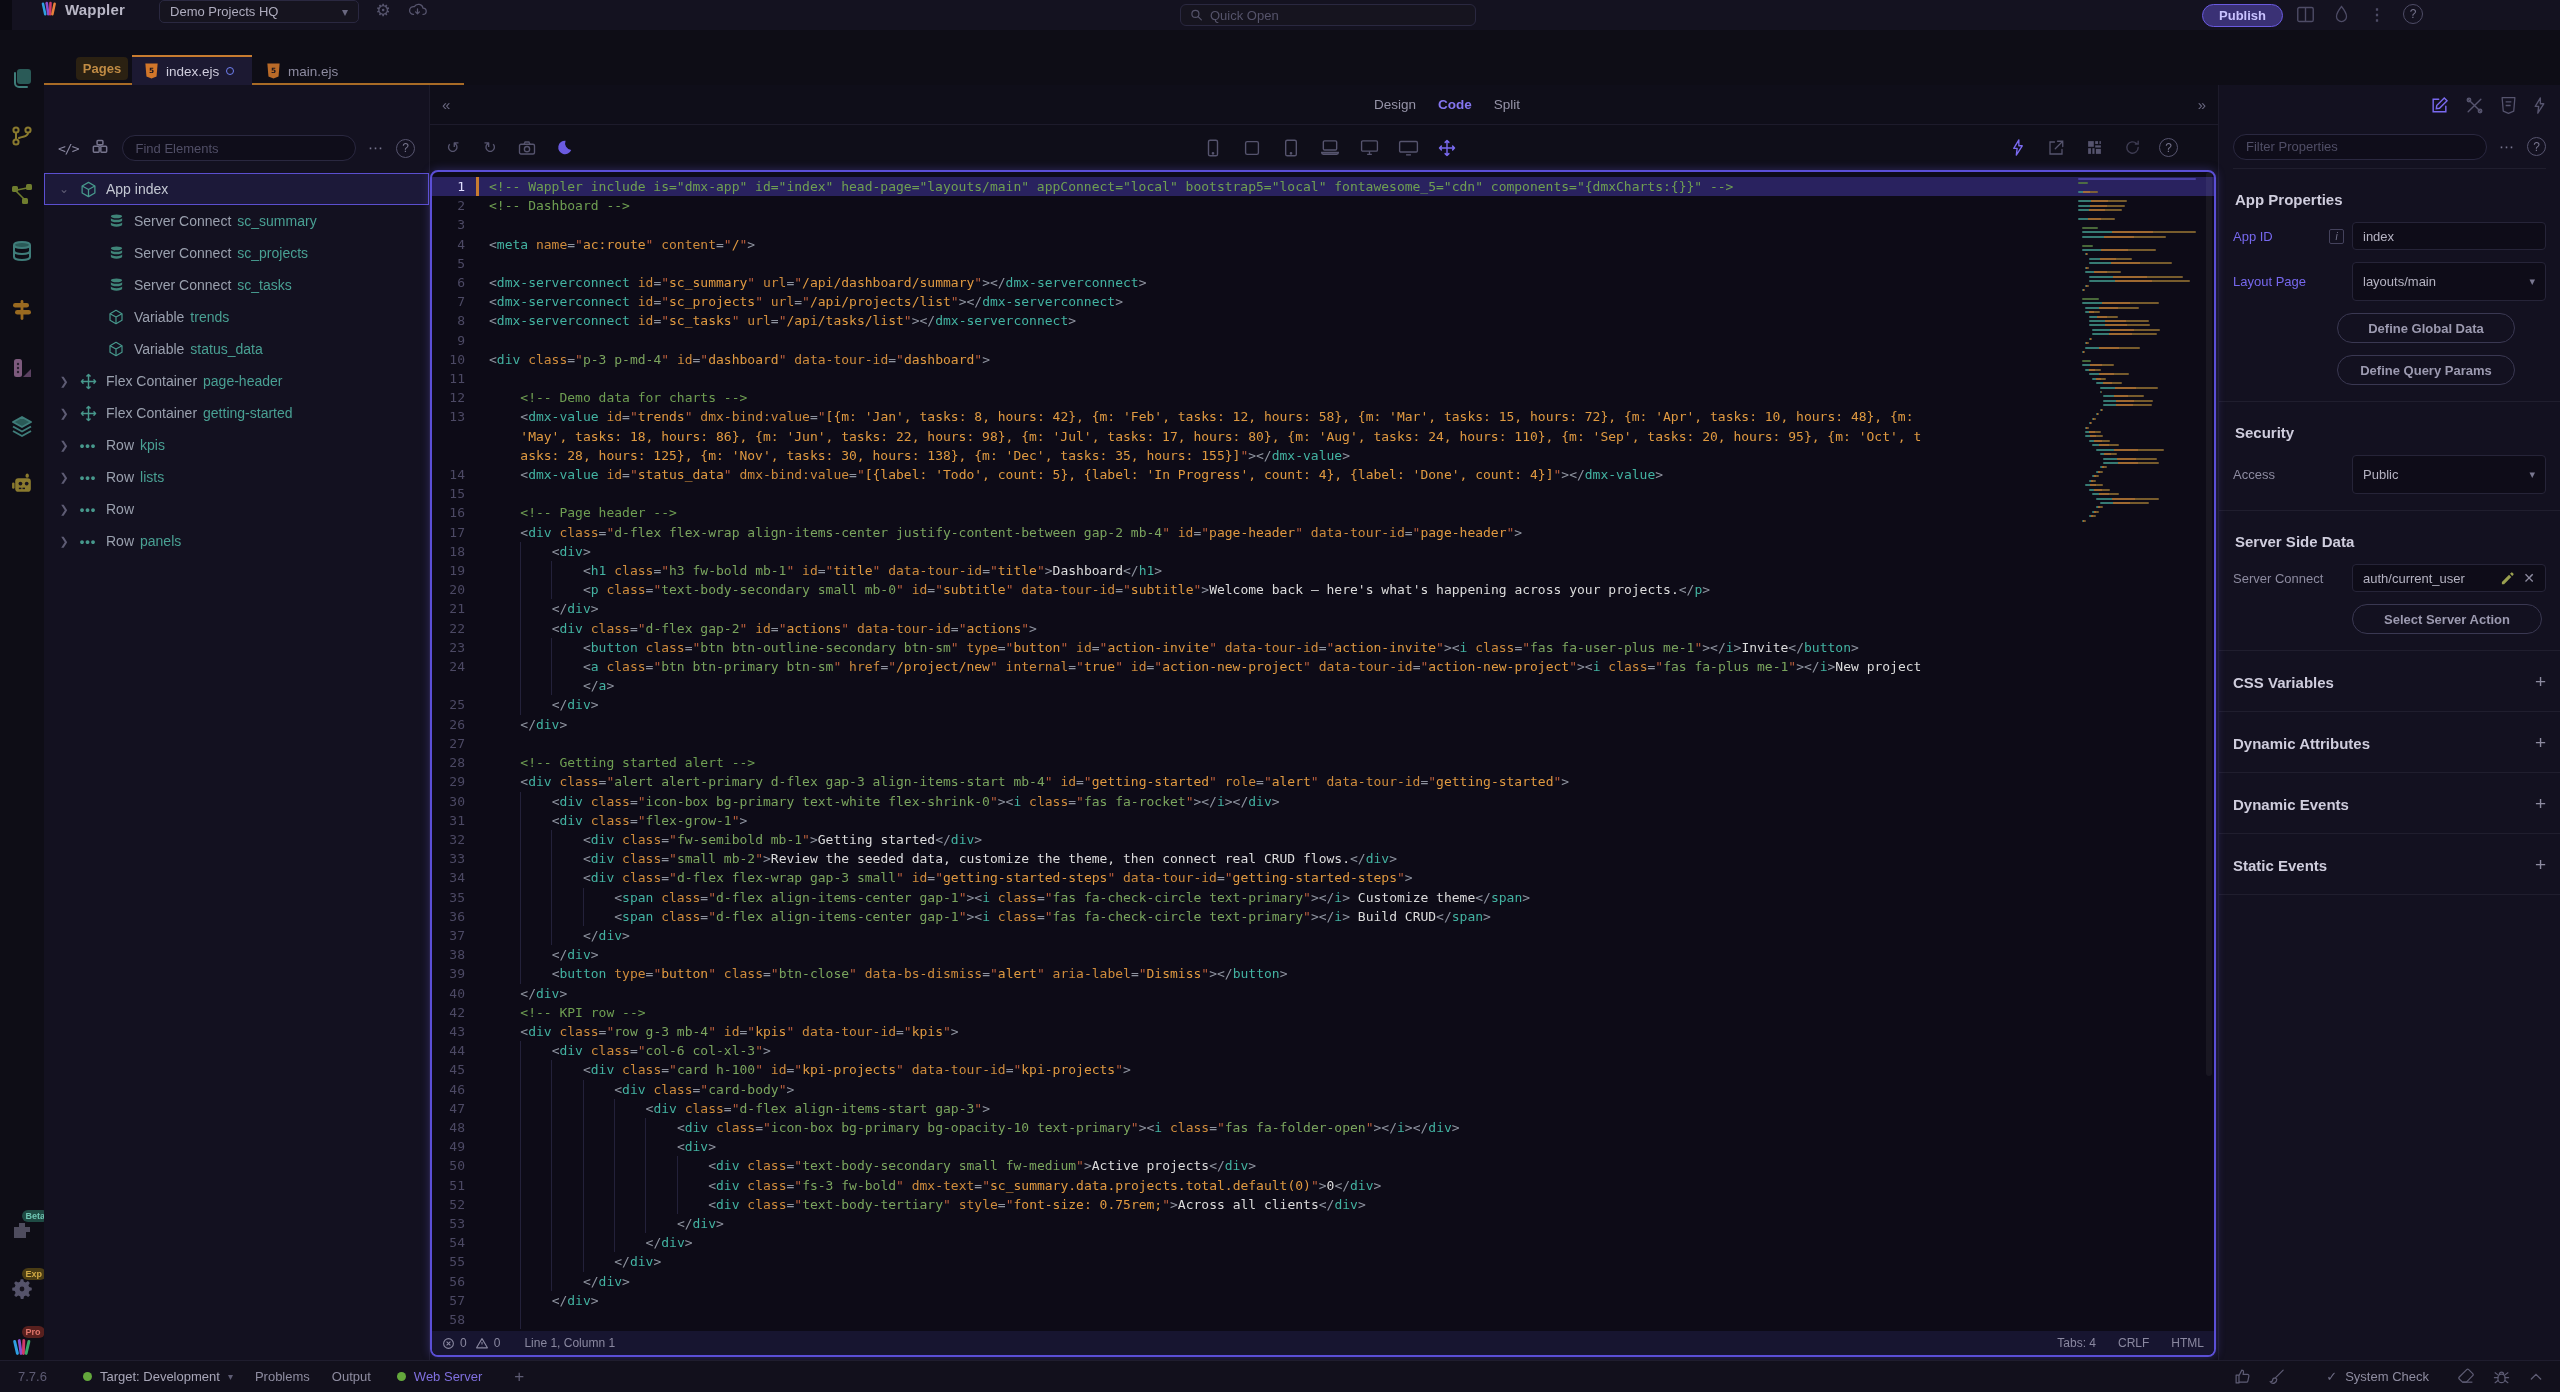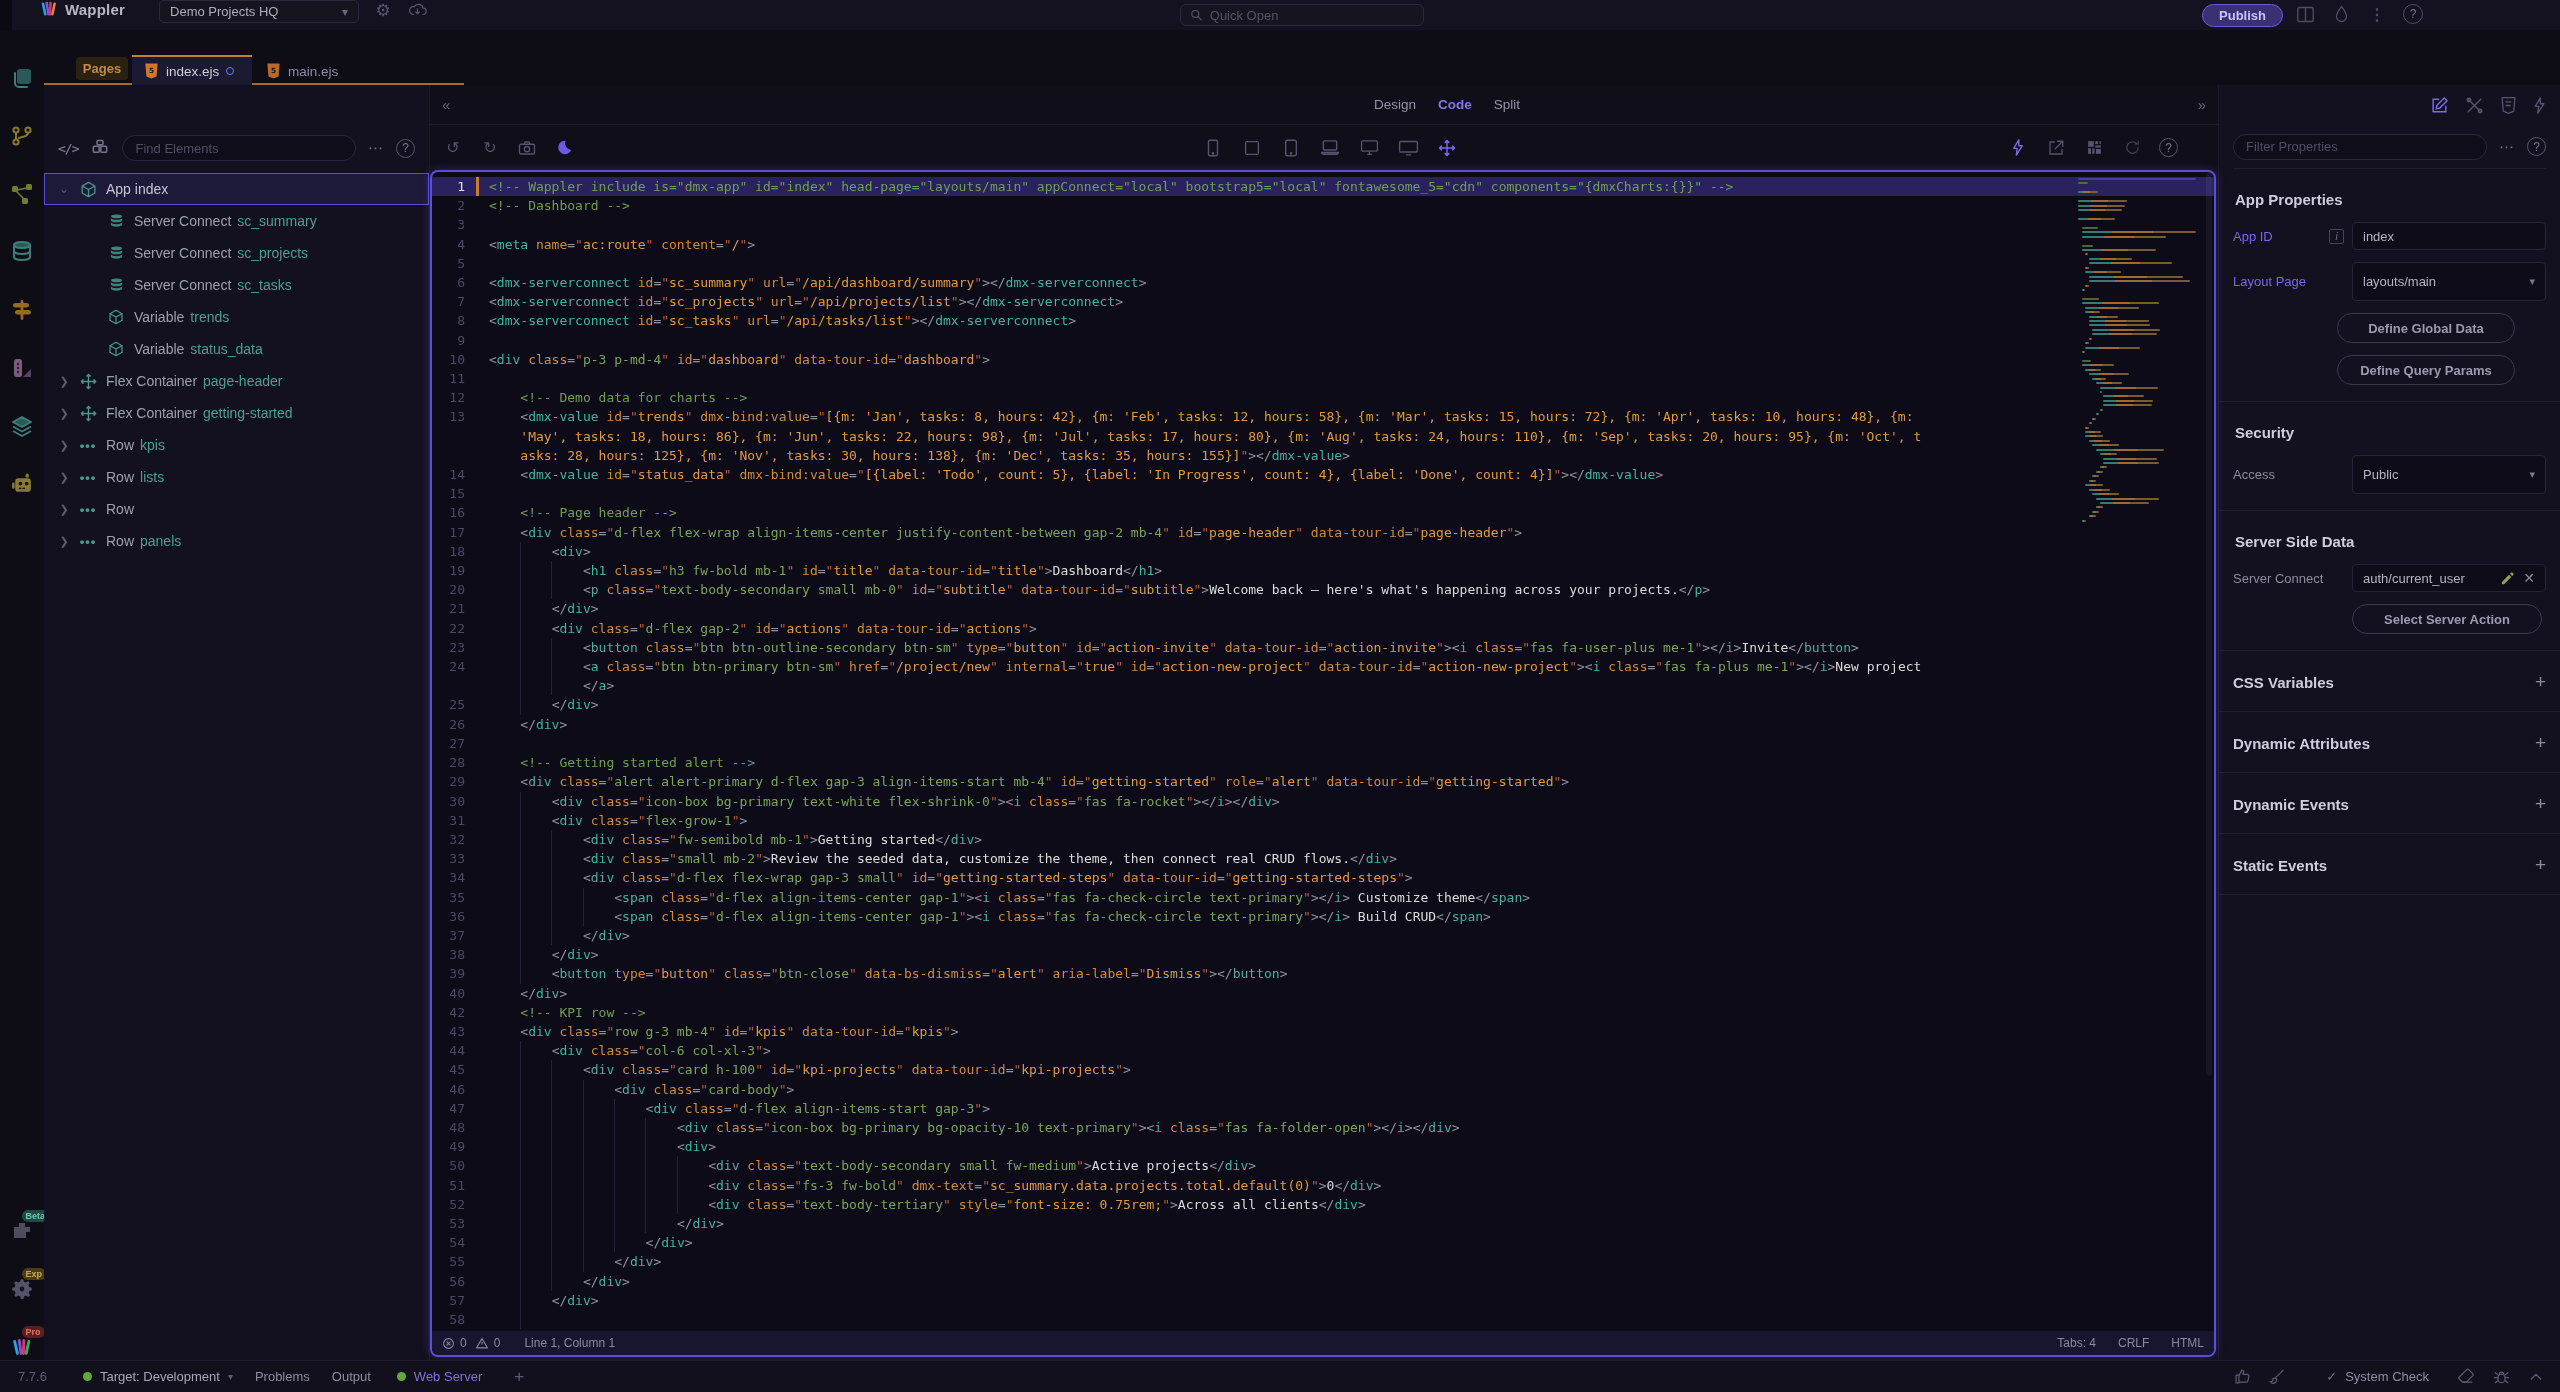--- a/index.html
+++ b/index.html
@@ -10,21 +10,21 @@
   .topbar { position:absolute; left:12px; top:0; width:2560px; height:30px; background:#141220;
     display:flex; align-items:flex-start; }
   .logo-wrap { display:flex; align-items:center; gap:7px; margin-left:28px; }
   .logo-w { width:18px; height:18px; }
   .logo-text { font-size:15px; font-weight:700; color:#b9b7c6; letter-spacing:.2px; }
   .proj-select { margin-left:34px; width:200px; height:23px; border:1px solid #2a2840; border-radius:5px;
     background:#16141f; display:flex; align-items:center; padding:0 10px; gap:8px; }
   .proj-select .txt { font-size:13px; font-weight:400; color:#aeacbe; flex:1; }
   .proj-select .chev { color:#6a6880; font-size:12px; }
   .tb-ic { color:#57556e; margin-left:14px; width:20px; height:20px; display:flex; align-items:center; justify-content:center; }
-  .quickopen { position:absolute; left:1168px; top:4px; width:244px; height:22px; border:1px solid #2a2840;
+  .quickopen { position:absolute; left:1168px; top:4px; width:296px; height:22px; border:1px solid #2a2840;
     border-radius:6px; background:#16141f; display:flex; align-items:center; padding:0 9px; gap:7px; }
   .quickopen input { background:transparent; border:none; outline:none; color:#8b899e; font-size:13px; width:100%;
     font-family:"Liberation Sans",sans-serif; }
   .quickopen input::placeholder { color:#55536a; }
   .publish { position:absolute; left:2190px; top:4px; width:81px; height:23px; border-radius:12px;
     background:#3a3175; border:1.5px solid #6a5ae0; color:#c9c2ff; font-size:13px; font-weight:700;
     display:flex; align-items:center; justify-content:center; }
   .tb-right { position:absolute; left:2282px; top:3px; display:flex; gap:14px; align-items:center; color:#4e4c66; }
   .tb-right .ic { width:22px; height:22px; display:flex; align-items:center; justify-content:center; }
 

